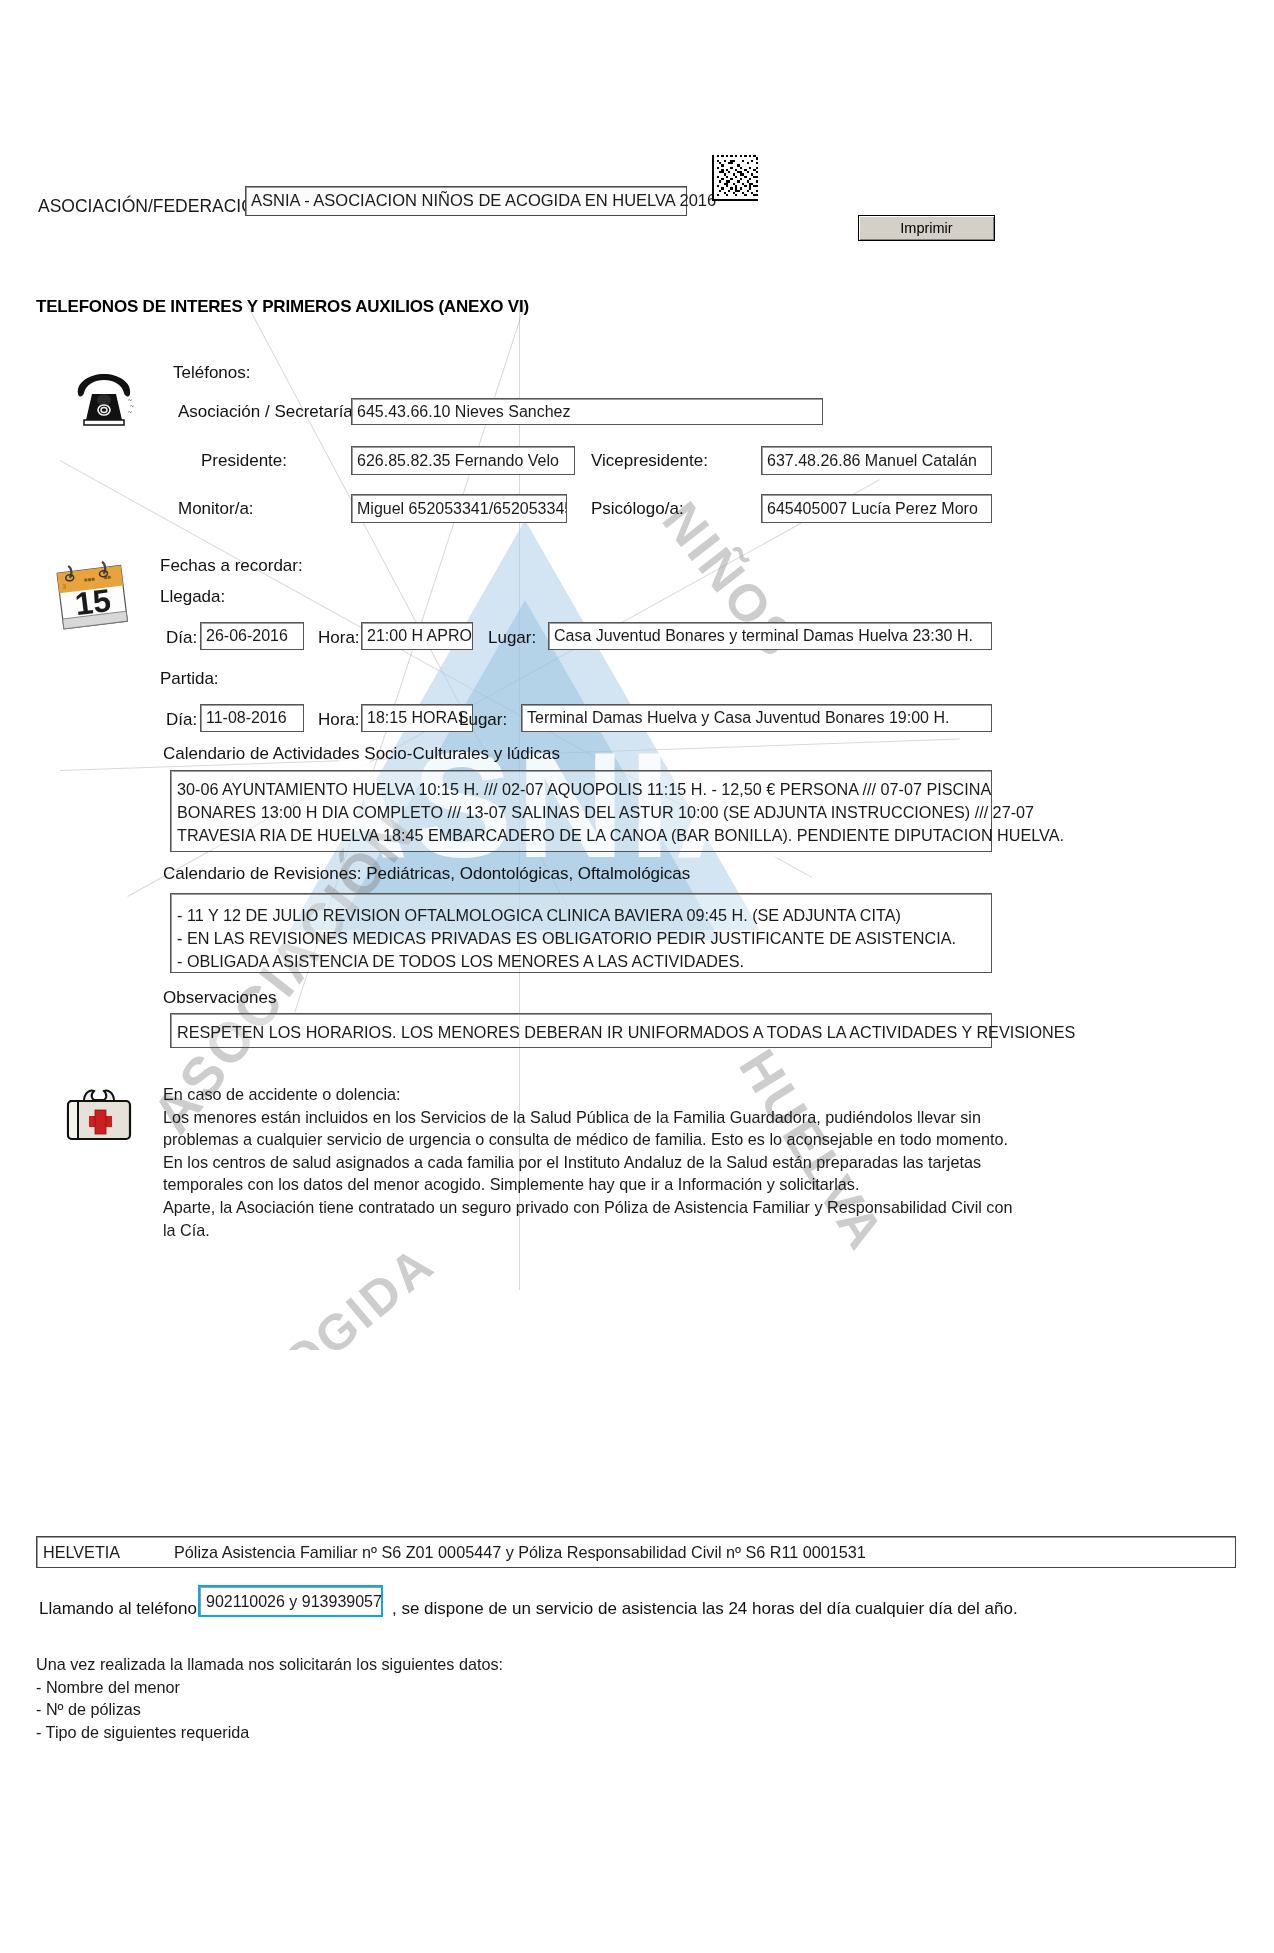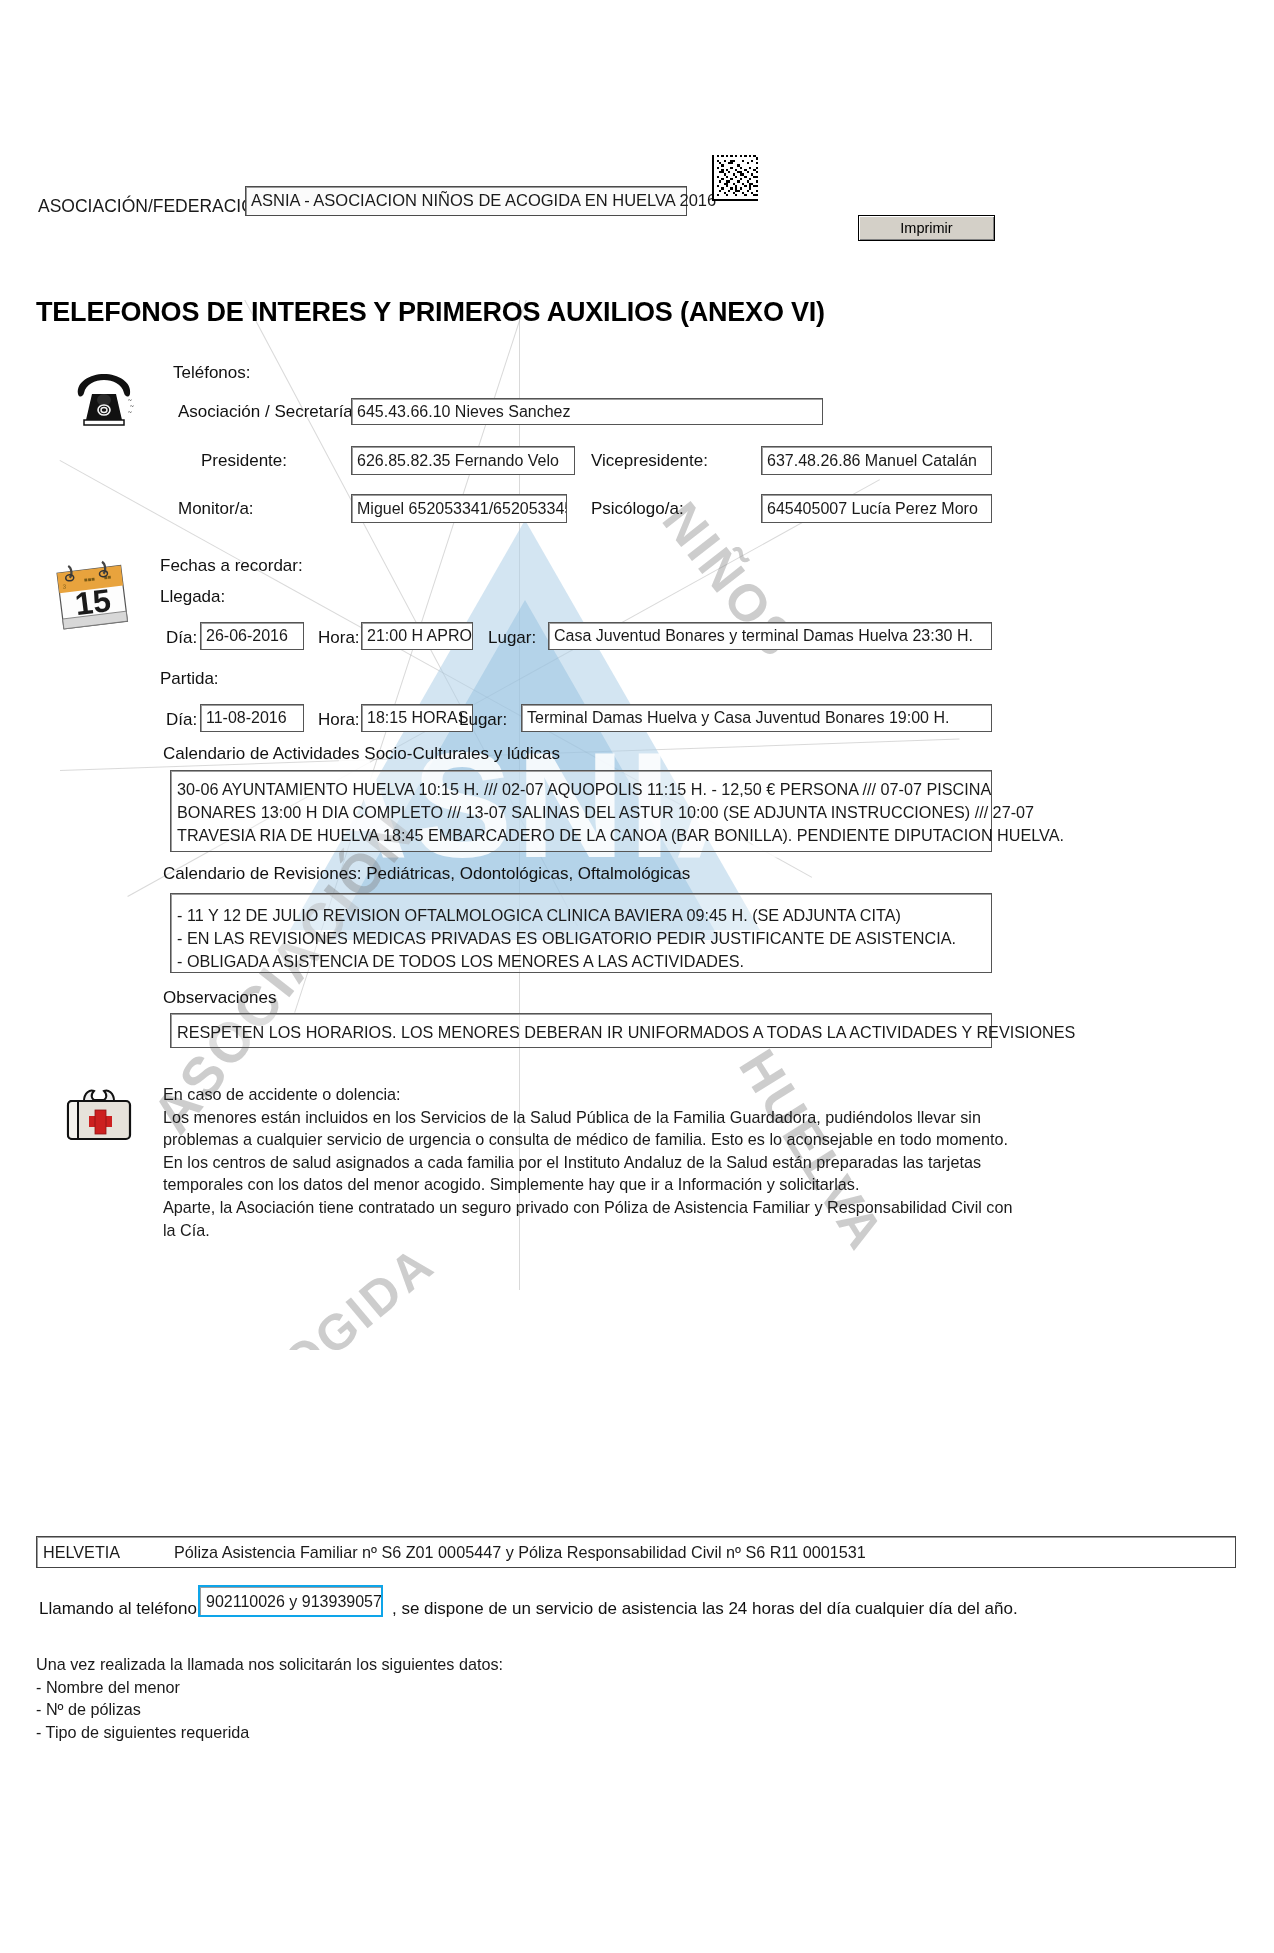--- a/index.html
+++ b/index.html
@@ -41,21 +41,21 @@
   .assoc-box{left:245px;top:186px;width:440px;height:28px;border:1px solid #4b4b4b;
      background:#fbfbfb;box-shadow:inset 1px 1px 0 #9a9a9a;}
   .assoc-box span{display:block;padding:4px 0 0 5px;font-size:16.5px;white-space:nowrap;}
 
   .dmx{left:712px;top:155px;width:46px;height:46px;}
 
   .print-btn{left:858px;top:215px;width:135px;height:24px;background:#d4d0c8;
      border:1px solid #000;box-shadow:inset 1px 1px 0 #fff, inset -1px -1px 0 #808080;
      text-align:center;font-size:14.5px;line-height:24px;color:#000;}
 
-  .title{left:36px;top:297px;font-size:27px;font-weight:bold;letter-spacing:-.2px;
+  .title{left:36px;top:297px;font-size:17px;font-weight:bold;letter-spacing:-.2px;
      font-family:"Liberation Sans",sans-serif;color:#000;}
 
   
   .phone-ic{left:68px;top:372px;width:72px;height:56px;}
   
   .cal-ic{left:52px;top:553px;width:84px;height:84px;}
   
   .aid-ic{left:62px;top:1083px;width:74px;height:62px;}
 
   .fld{border:1px solid #555;background:#fff;box-sizing:border-box;

